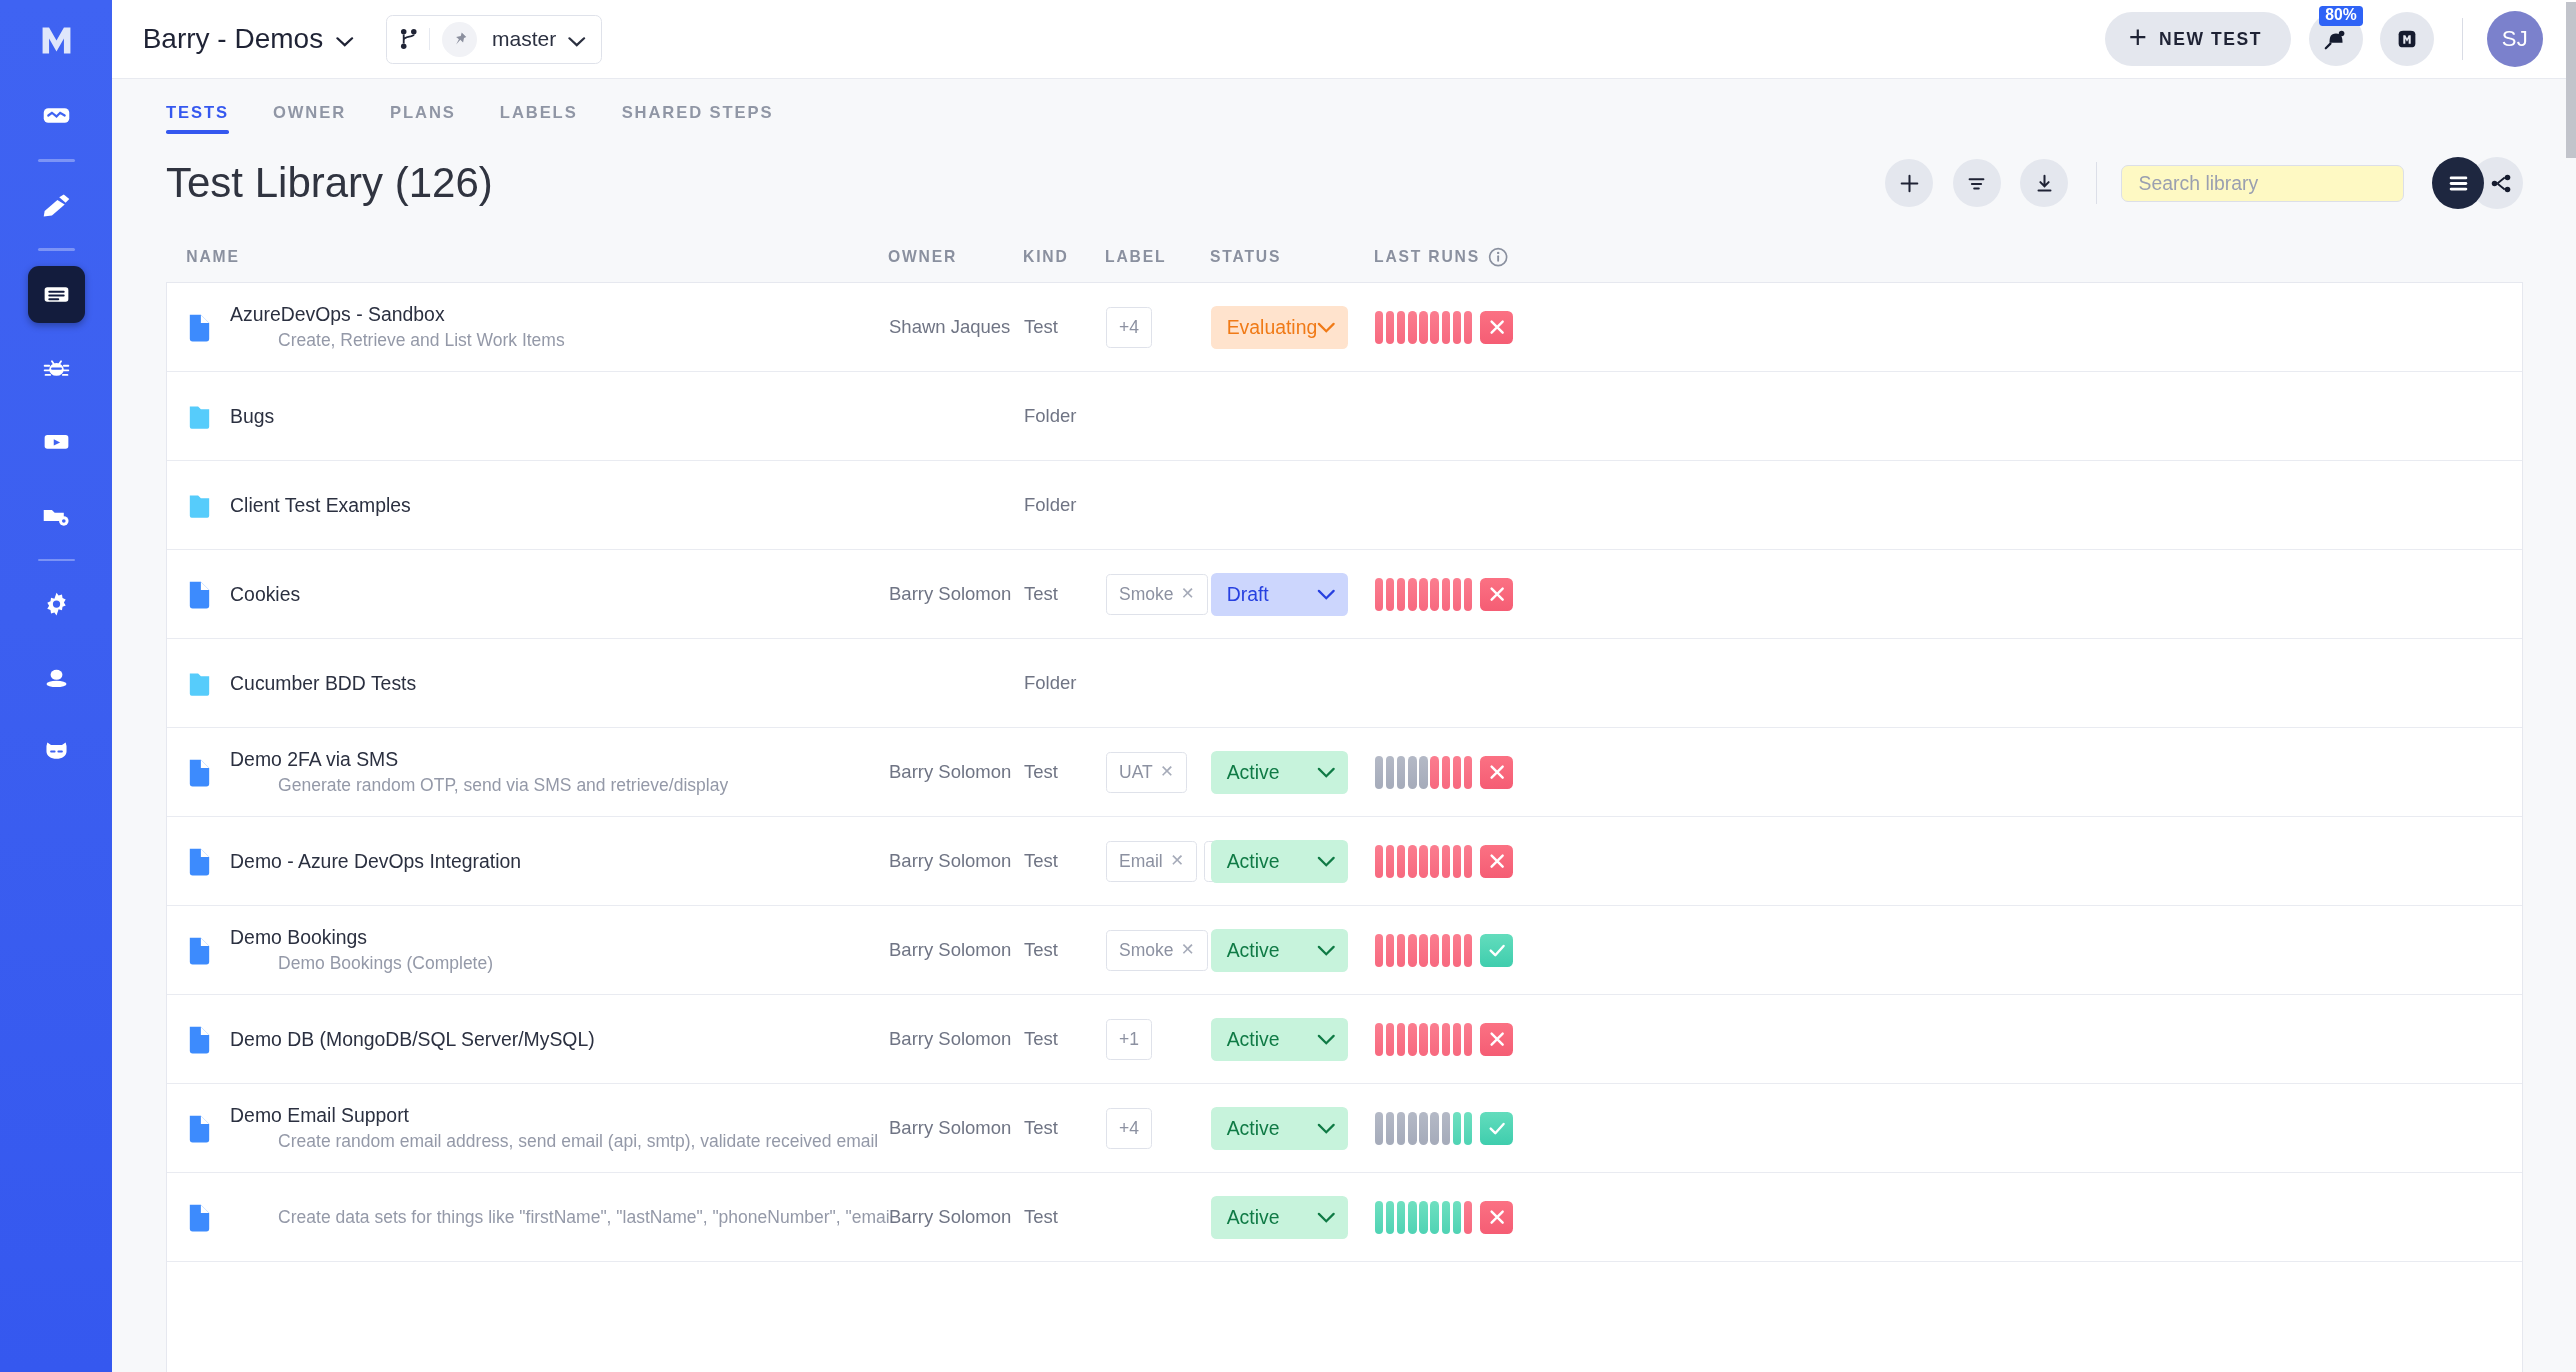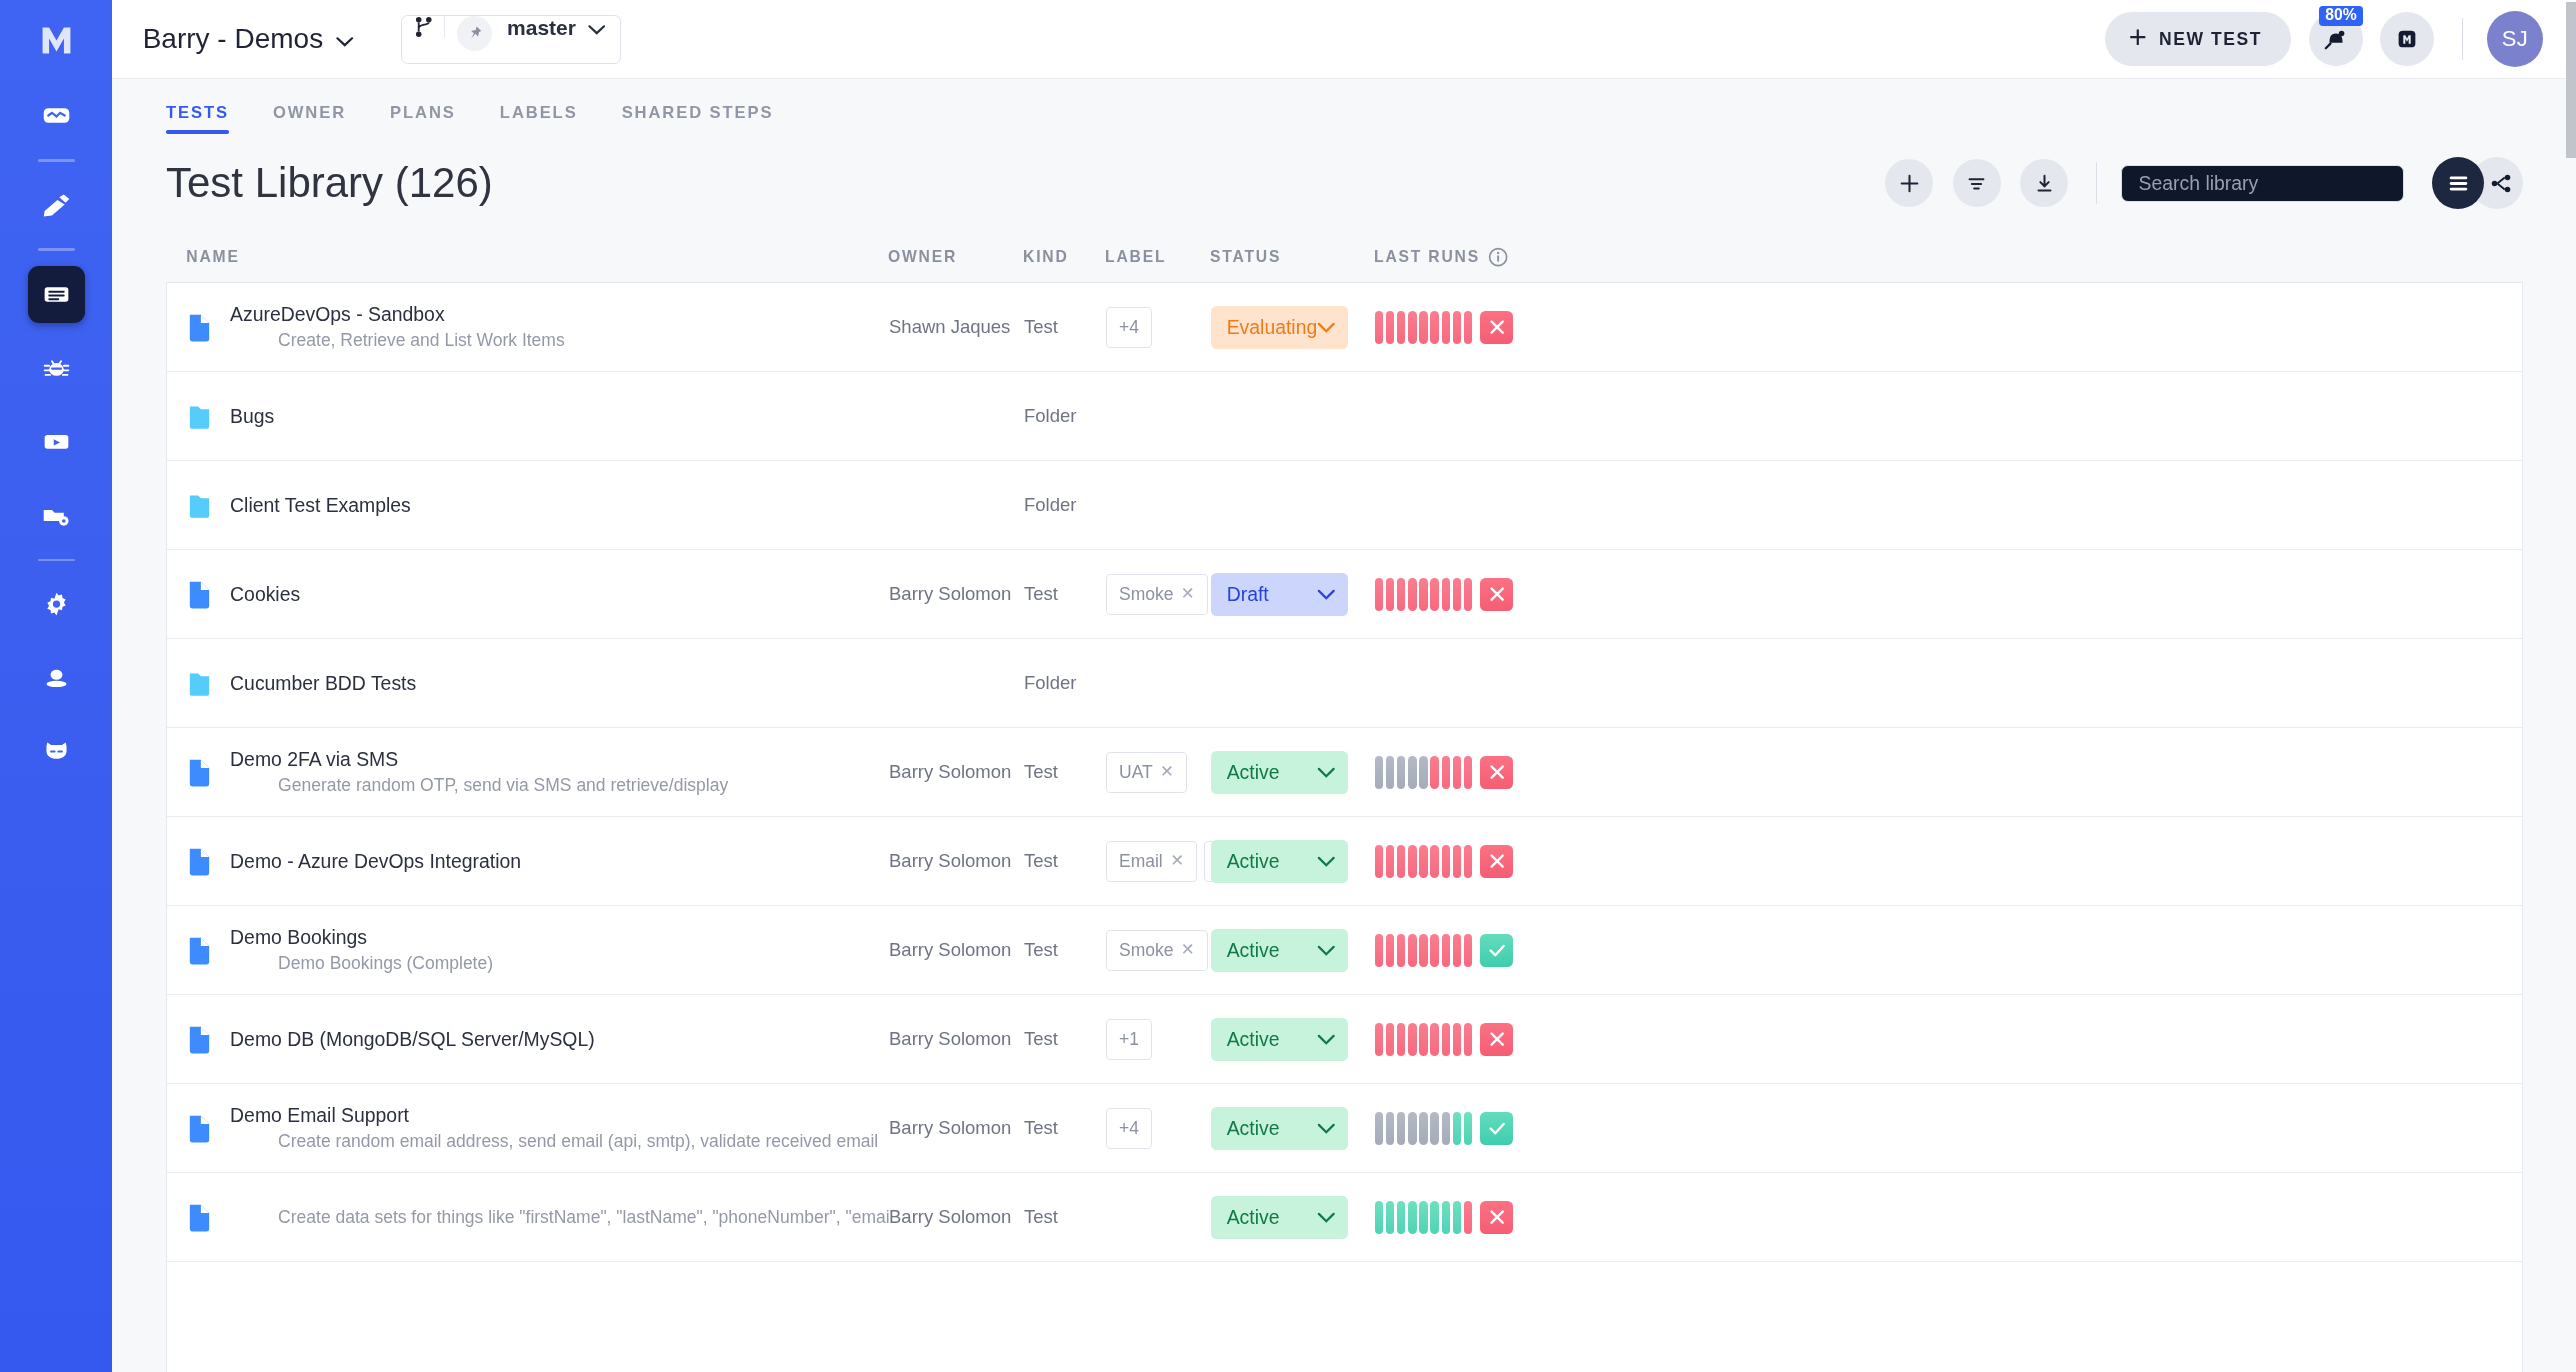--- a/index.html
+++ b/index.html
@@ -36,22 +36,22 @@
     height: 79px; flex: 0 0 79px; background: #ffffff;
     border-bottom: 0.9px solid #e8eaf0;
     display: flex; align-items: center; padding: 0 33px 0 27px;
   }
   .proj-select { display: flex; align-items: center; gap: 13px; cursor: pointer; padding: 5.5px 3.7px; }
   .proj-name { font-size: 28px; color: #1f2335; }
   .chev { width: 17.5px; height: 11px; flex: 0 0 17.5px; }
   .chev svg { width: 17.5px; height: 11px; }
 
   .branch-box {
-    margin-left: 44px; height: 49px; border: 0.9px solid #dfe2ea; border-radius: 6.5px;
-    display: flex; align-items: flex-start; overflow: hidden; font-weight: bold;
+    margin-left: 29px; height: 49px; border: 0.9px solid #dfe2ea; border-radius: 6.5px;
+    display: flex; align-items: center; overflow: hidden;
   }
   .branch-icon-cell {
     width: 43px; display: flex; align-items: center; justify-content: center;
     border-right: 0.9px solid #e6e9f0; cursor: pointer;
   }
   .branch-icon-cell svg { width: 17.5px; height: 22px; fill: #1f2335; }
   .branch-pin-cell { display: flex; align-items: center; padding: 0 9.2px 0 12px; cursor: pointer; }
   .pin-circle {
     width: 35px; height: 35px; border-radius: 50%; background: #f1f2f6;
     display: flex; align-items: center; justify-content: center;
@@ -105,21 +105,21 @@
   .page-title { font-size: 42px; color: #303440; font-weight: normal; }
   .head-spacer { flex: 1; }
   .tool-btn {
     width: 48px; height: 48px; border-radius: 50%; background: #e4e7ee; border: none;
     display: flex; align-items: center; justify-content: center; cursor: pointer; margin-left: 19.4px;
   }
   .tool-btn svg { width: 23px; height: 23px; fill: #1f2335; }
   .head-divider { width: 0.9px; height: 42px; background: #dcdfe8; margin: 0 24px 0 28px; }
   .search-box {
     width: 283px; height: 37px; border: 0.9px solid #dcdfe8; border-radius: 7px;
-    background: #0f172a; padding: 0 16.6px; font-size: 19.4px; color: #6c7080;
+    background: #fef9c3; padding: 0 16.6px; font-size: 19.4px; color: #6c7080;
     font-family: "Liberation Sans", sans-serif;
   }
   .search-box::placeholder { color: #9a9fb0; }
   .view-toggle { display: flex; align-items: center; margin-left: 28px; }
   .view-btn {
     width: 52px; height: 52px; border-radius: 50%; border: none; background: #e4e7ee;
     display: flex; align-items: center; justify-content: center; cursor: pointer;
   }
   .view-btn.active { background: #1e2740; z-index: 2; }
   .view-btn.active svg { fill: #ffffff; }

